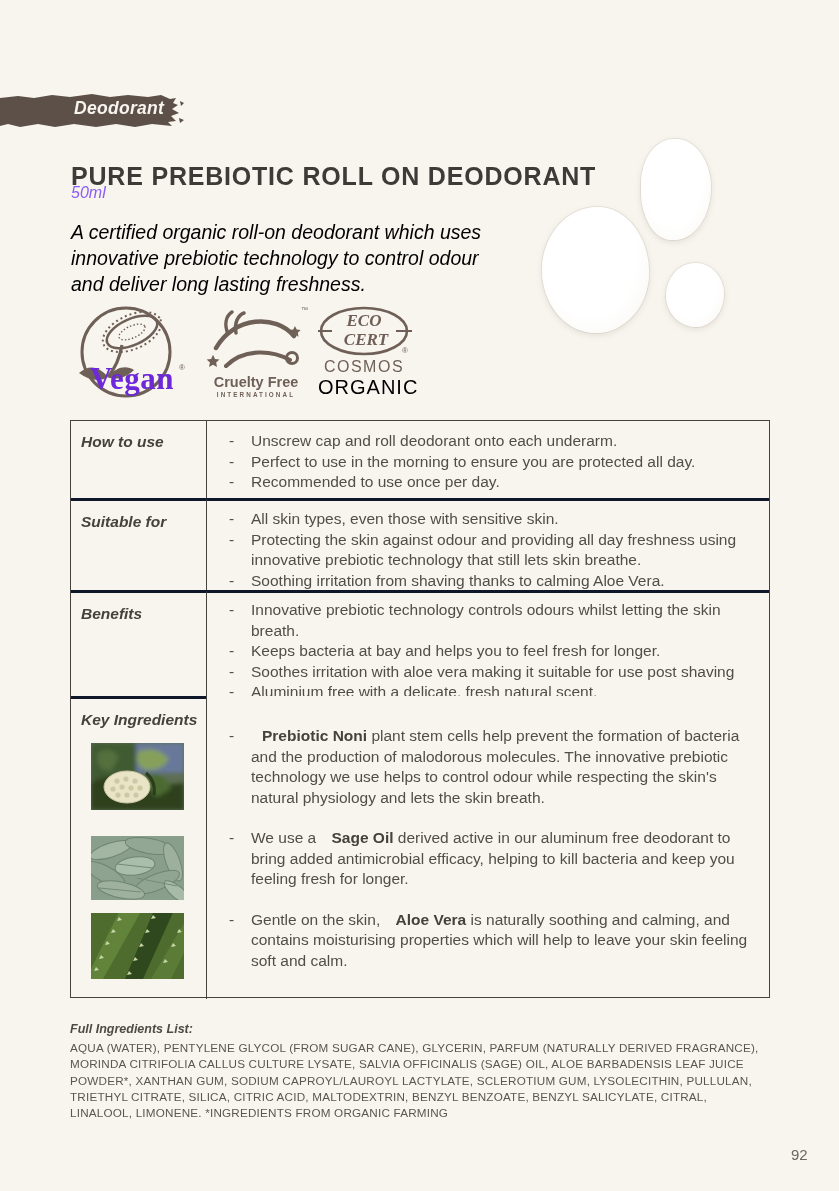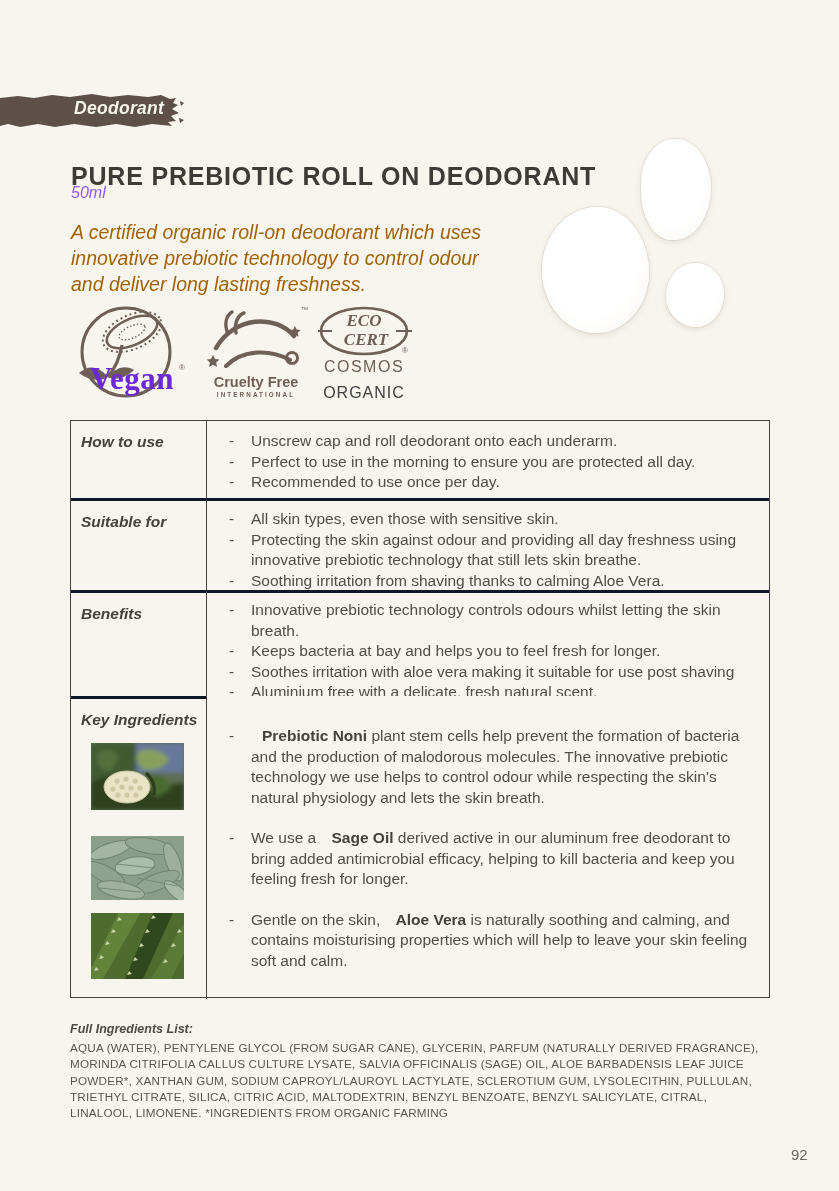--- a/index.html
+++ b/index.html
@@ -18,21 +18,21 @@
   .title {
     position:absolute; left:71px; top:162px; width:560px;
     font-size:25px; font-weight:bold; letter-spacing:.8px; color:#3E3A37;
   }
   .size {
     position:absolute; left:71px; top:184px;
     font-size:16px; font-style:italic; color:#8b5cf6;
   }
   .desc {
     position:absolute; left:71px; top:219px; width:440px;
-    font-size:19.5px; font-style:italic; line-height:26px; color:#a16207;
+    font-size:19.5px; font-style:italic; line-height:26px; color:#000000;
   }
   
   .blob {
     position:absolute; background:radial-gradient(ellipse at 45% 38%, #ffffff 55%, #fbfaf7 78%, #f0eee8 100%);
     box-shadow:0 2px 6px rgba(150,140,120,.22), 0 0 0 1px rgba(205,198,185,.35);
   }
   .blob-medium { left:641px; top:139px; width:70px; height:101px; border-radius:48% 52% 55% 45% / 46% 50% 54% 50%; }
   .blob-large  { left:542px; top:207px; width:107px; height:126px; border-radius:52% 48% 50% 50% / 50% 52% 48% 50%; }
   .blob-small  { left:666px; top:263px; width:58px; height:64px; border-radius:50% 50% 48% 52% / 52% 48% 52% 48%; }
   
@@ -45,21 +45,21 @@
   .logo-cf { left:138px; top:5px; width:102px; height:94px; }
   .cf-word { position:absolute; left:4px; top:66px; width:96px; text-align:center;
     font-weight:bold; font-size:14.5px; color:#6F6057; }
   .cf-sub { position:absolute; left:4px; top:83px; width:96px; text-align:center;
     font-size:6.3px; letter-spacing:2.1px; font-weight:bold; }
   .cf-tm { position:absolute; right:-2px; top:-2px; font-size:7px; }
   .logo-eco { left:252px; top:3px; width:96px; height:94px; }
   .eco-sub1 { position:absolute; left:0; top:52px; width:92px; text-align:center;
     font-size:16px; letter-spacing:1.5px; color:#6F6057; }
   .eco-sub2 { position:absolute; left:0; top:70px; width:92px; text-align:center;
-    font-size:16px; letter-spacing:1px; color:#404040;margin-top:8px; }
+    font-size:20px; letter-spacing:1px; color:#000000; }
   .eco-reg { position:absolute; left:84px; top:40px; font-size:8px; }
   
   .info-table {
     position:absolute; left:70px; top:420px; width:700px; height:578px;
     display:grid; grid-template-columns:135px 1fr; grid-template-rows:77px 92px 106px 303px;
     border:1.4px solid #454240;
   }
   .cell { overflow:hidden; }
   .cell.bordered-top { border-top:3px solid #0f172a; }
   .content-cell { border-left:1px solid #454240; padding:9px 12px 0 22px; }

